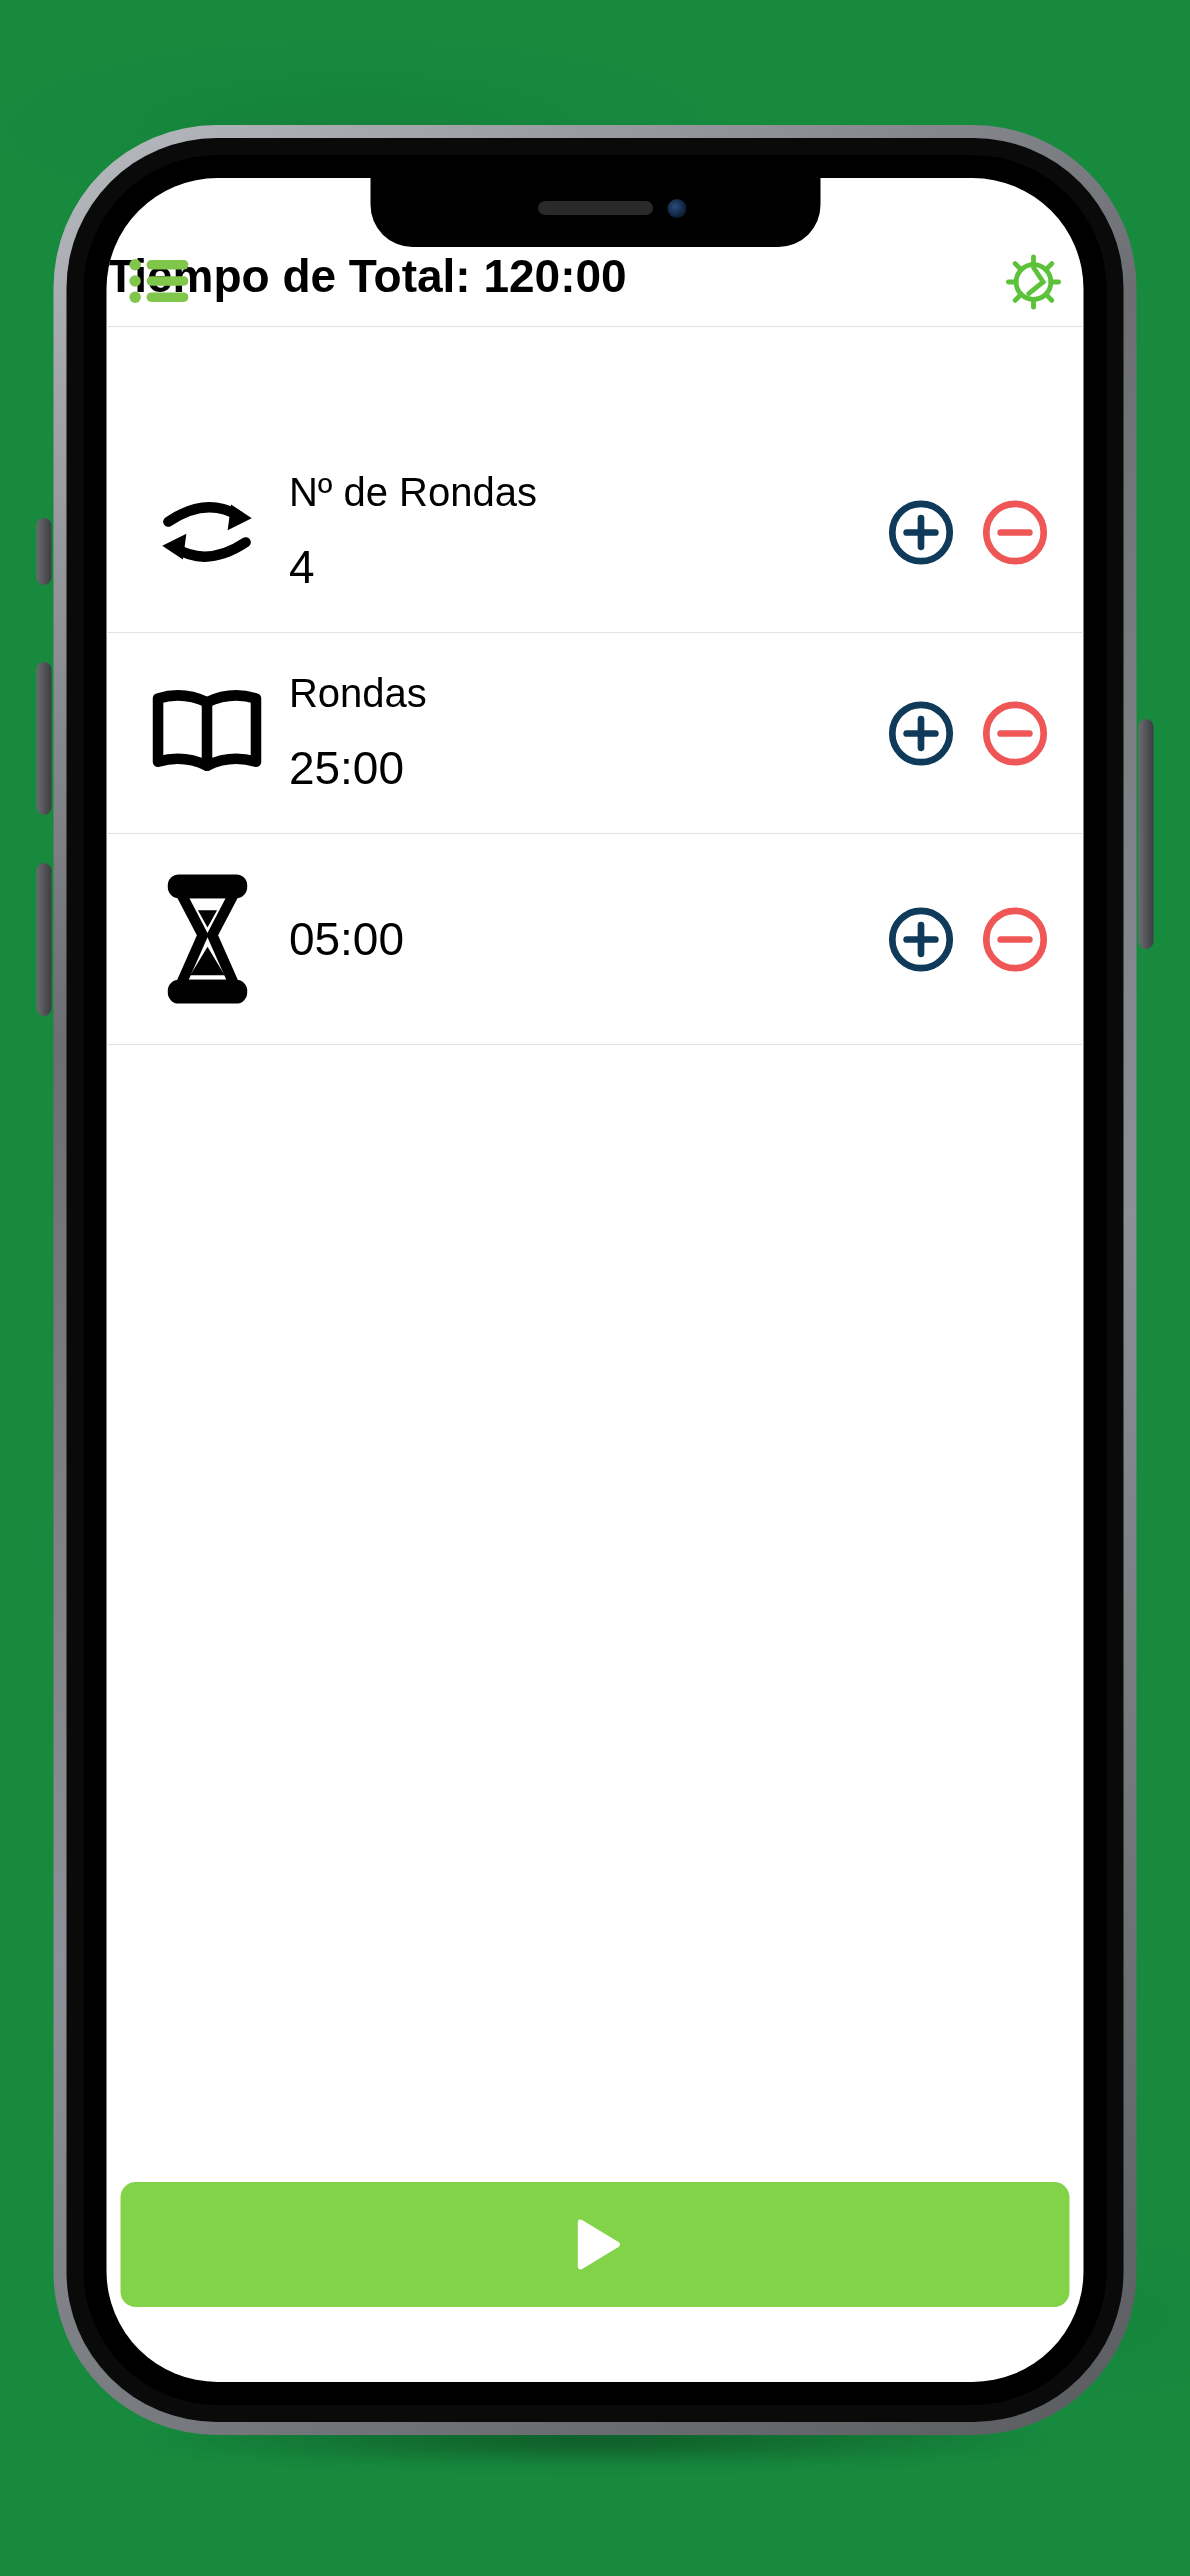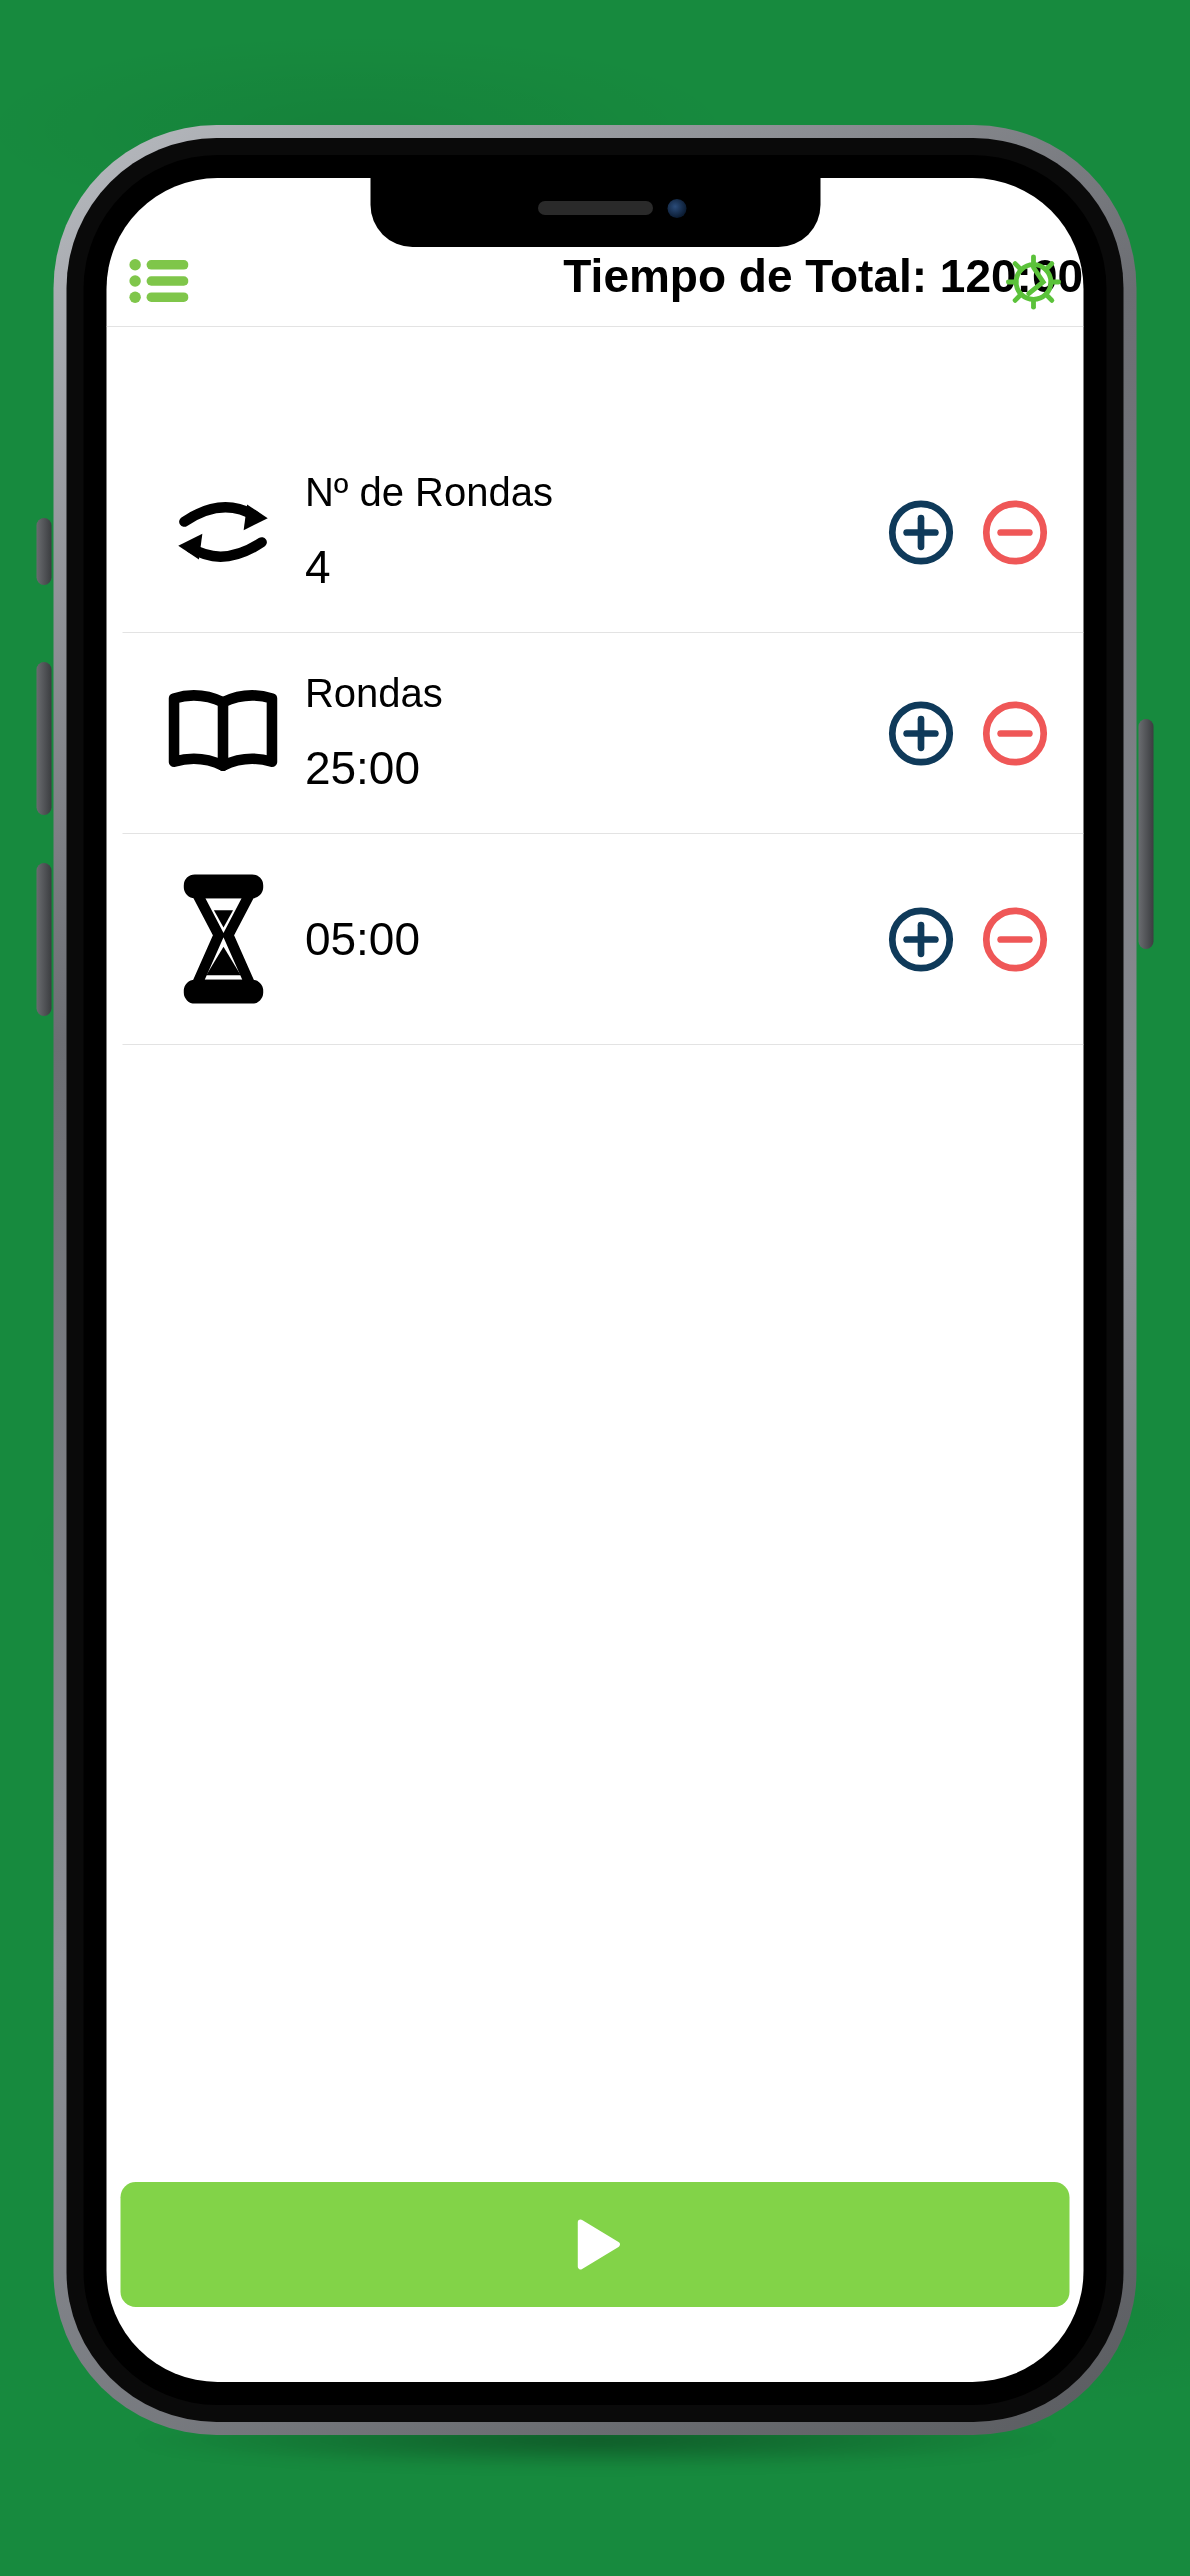--- a/index.html
+++ b/index.html
@@ -104,21 +104,21 @@
     .sb-left-3 { left: -17px; top: 738px; width: 15.3px; height: 153px; }
     .sb-right  { right: -17px; top: 594px; width: 15.3px; height: 230px; }
 
     
     .header {
       position: relative;
       height: 149px;
       border-bottom: 1.9px solid #e3e3e3;
       display: flex;
       align-items: flex-end;
-      justify-content: flex-end;
+      justify-content: flex-start;
       padding-bottom: 23px;
     }
     .header-title {
       font-size: 46px;
       font-weight: 700;
       color: #000;
     }
     .menu-btn {
       position: absolute;
       left: 21px;
@@ -126,21 +126,20 @@
       width: 61px; height: 48px;
     }
     .gear-btn {
       position: absolute;
       right: 21px;
       bottom: 15.3px;
       width: 58px; height: 58px;
     }
     .list {
       padding-top: 105px;
-      padding-left: 16px;
     }
     .row {
       display: flex;
       align-items: center;
       padding: 38px 35px 38px 19px;
       border-bottom: 1.9px solid #e3e3e3;
     }
     .row-icon {
       width: 163px;
       display: flex;

